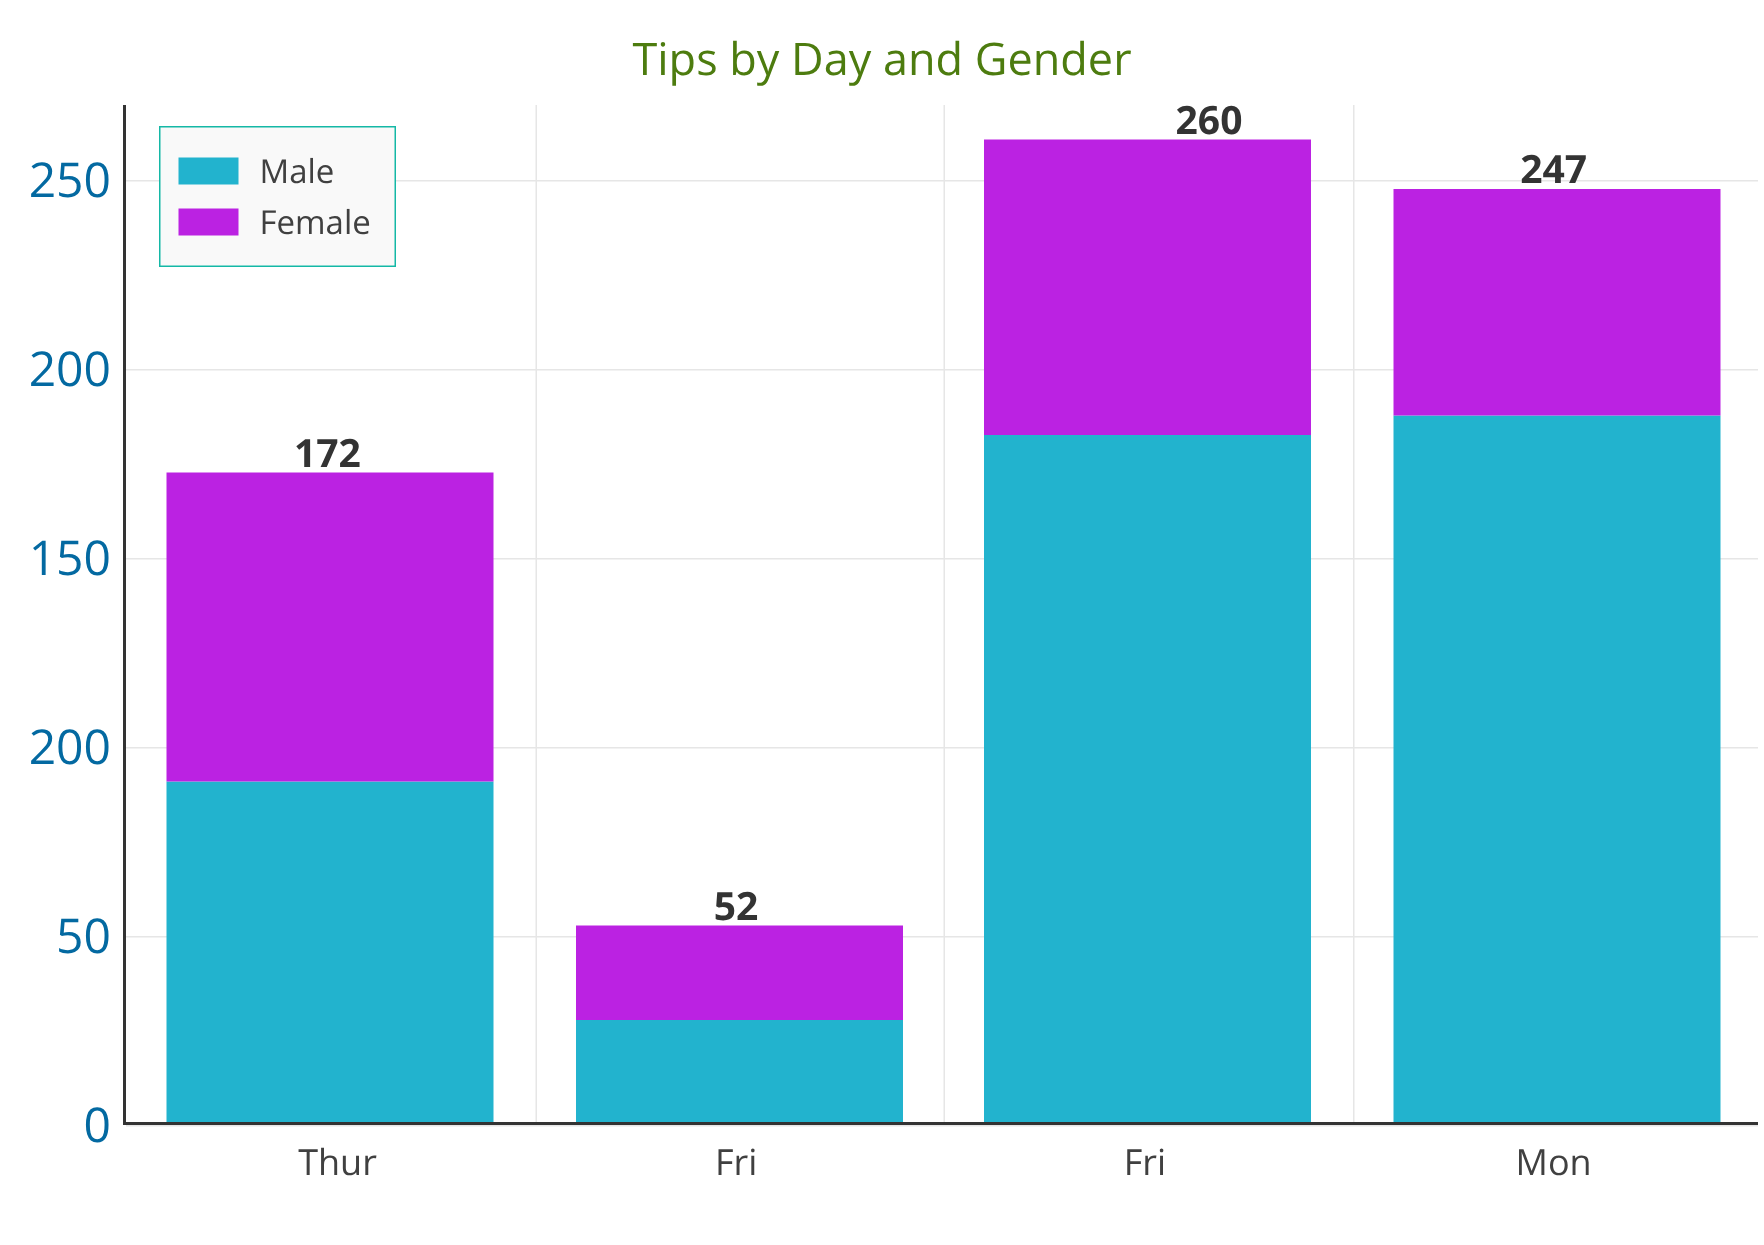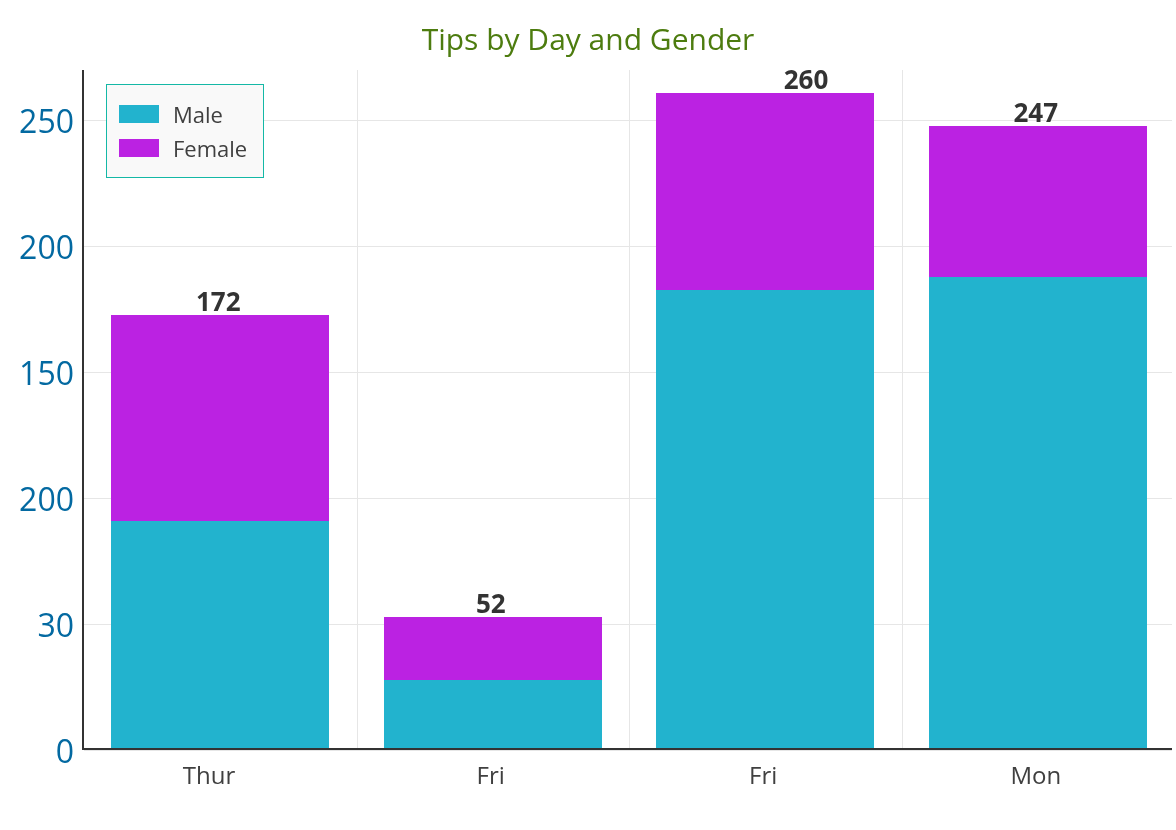--- a/index.html
+++ b/index.html
@@ -154,26 +154,26 @@
     <div class="legend-item">
       <div class="legend-swatch" style="background:#22b3ce"></div>
       <div class="legend-label">Male</div>
     </div>
     <div class="legend-item">
       <div class="legend-swatch" style="background:#bb22e2"></div>
       <div class="legend-label">Female</div>
     </div>
   </div>
 <div class="y-tick-label" style="top: 750px;">0</div>
-    <div class="y-tick-label" style="top: 624.074px;">30</div>
+    <div class="y-tick-label" style="top: 624.074px;">50</div>
     <div class="y-tick-label" style="top: 498.148px;">200</div>
     <div class="y-tick-label" style="top: 372.222px; margin-left: 24px;">150</div>
     <div class="y-tick-label" style="top: 246.296px;">200</div>
     <div class="y-tick-label" style="top: 120.37px;">250</div>
     <div class="bar-total-label" style="left: 218.25px; top: 282.815px;">172</div>
-    <div class="x-tick-label" style="left: 209px;">Thur</div>
+    <div class="x-tick-label" style="left: 225px;">Thur</div>
     <div class="bar-total-label" style="left: 490.75px; top: 585.037px;">52</div>
     <div class="x-tick-label" style="left: 490.75px;">Fri</div>
     <div class="bar-total-label" style="left: 806px; top: 61.1852px; text-align: right;">260</div>
     <div class="x-tick-label" style="left: 763.25px;">Fri</div>
     <div class="bar-total-label" style="left: 1035.75px; top: 93.9259px;">247</div>
     <div class="x-tick-label" style="left: 1035.75px;">Mon</div>
   </div>
 
 </body></html>

